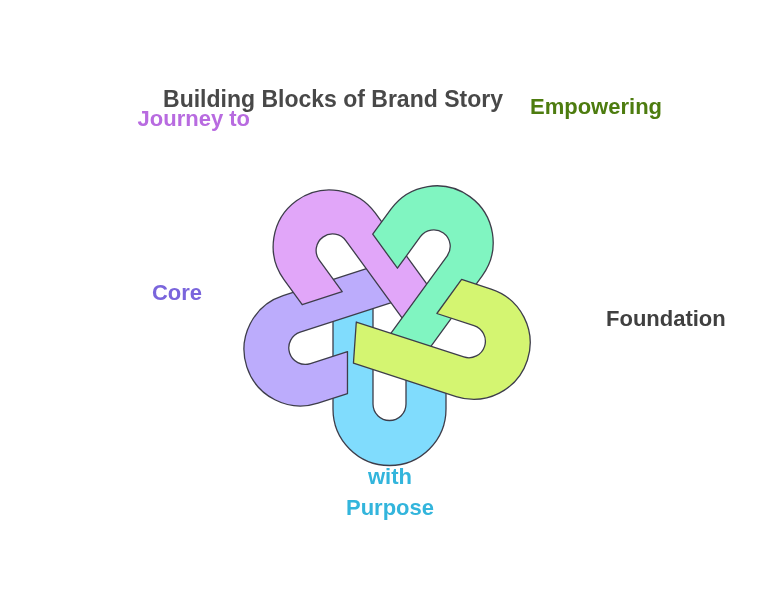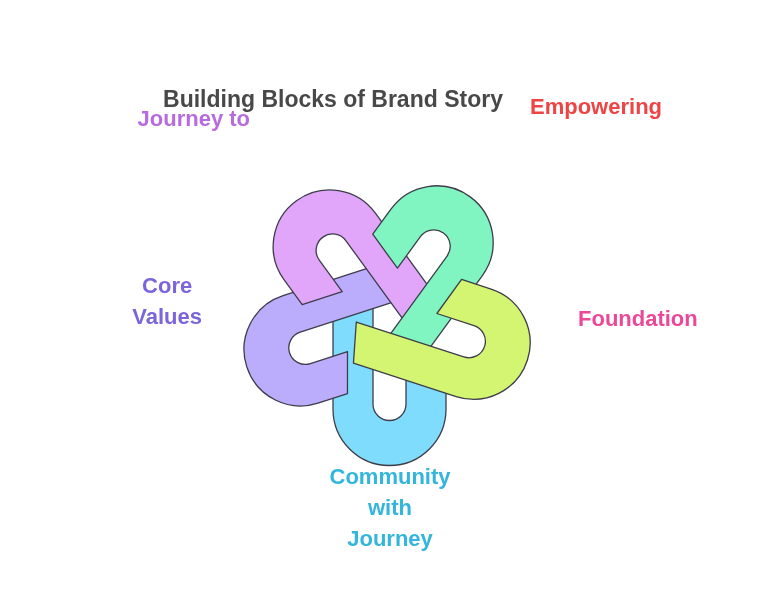--- a/index.html
+++ b/index.html
@@ -4,21 +4,21 @@
 <style>
   html, body { margin: 0; padding: 0; background: #ffffff; }
   body { width: 780px; height: 605px; position: relative; overflow: hidden;
          font-family: "Liberation Sans", "DejaVu Sans", sans-serif; }
   .title { position: absolute; left: 11px; width: 644px; top: 50px; text-align: center;
            font-size: 23px; font-weight: bold; color: #484848; margin-top: 36px; }
   .label { position: absolute; font-size: 22px; font-weight: bold; line-height: 31px; }
   .label span { display: block; white-space: nowrap; }
   #lbl-journey { right: 530px; top: 103px; }
   #lbl-empower { left: 530px; top: 91px; text-align: left; }
-  #lbl-core { right: 578px; top: 270px; text-align: center; }
+  #lbl-core { right: 578px; top: 277px; text-align: left; }
   #lbl-foundation { left: 578px; top: 303px; text-align: left; }
   #lbl-community { left: 290px; width: 200px; top: 461px; text-align: center; }
   svg#knot { position: absolute; left: 0; top: 0; }
   svg#knot path { stroke: #3d3d4a; stroke-width: 1.3; stroke-linejoin: round; }
 </style>
 </head>
 <body>
 
 <div class="title">Building Blocks of Brand Story</div>
 
@@ -26,27 +26,25 @@
   <path id="seg-community" d="M 333 301 L 373 291 L 373 404 A 16.5 16.5 0 0 0 406 404 L 406 365 L 446 378 L 446 409 A 56.5 56.5 0 0 1 333 409 Z" fill="#80dcfd" transform="rotate(0 386 318)"></path>
   <path id="seg-core" d="M 333 301 L 373 291 L 373 404 A 16.5 16.5 0 0 0 406 404 L 406 365 L 446 378 L 446 409 A 56.5 56.5 0 0 1 333 409 Z" fill="#bcacfc" transform="rotate(72 386 318)"></path>
   <path id="seg-journey" d="M 333 301 L 373 291 L 373 404 A 16.5 16.5 0 0 0 406 404 L 406 365 L 446 378 L 446 409 A 56.5 56.5 0 0 1 333 409 Z" fill="#e1a6f9" transform="rotate(144 386 318)"></path>
   <path id="seg-empower" d="M 333 301 L 373 291 L 373 404 A 16.5 16.5 0 0 0 406 404 L 406 365 L 446 378 L 446 409 A 56.5 56.5 0 0 1 333 409 Z" fill="#80f5c1" transform="rotate(216 386 318)"></path>
   <path id="seg-foundation" d="M 333 301 L 373 291 L 373 404 A 16.5 16.5 0 0 0 406 404 L 406 365 L 446 378 L 446 409 A 56.5 56.5 0 0 1 333 409 Z" fill="#d4f571" transform="rotate(288 386 318)"></path>
 </svg>
 
 <div class="label" id="lbl-journey" style="color: rgb(184, 107, 224);">
   <span>Journey to</span>
 </div>
-<div class="label" id="lbl-empower" style="color: #ef4444;">
+<div class="label" id="lbl-empower" style="color: #4d7c0f;">
   <span>Empowering</span>
 </div>
-<div class="label" id="lbl-foundation" style="color: #ec4899;">
+<div class="label" id="lbl-foundation" style="color: #404040; margin-left: 28px;">
   <span>Foundation</span>
 </div>
 <div class="label" id="lbl-community" style="color: rgb(51, 181, 220);">
-  <span>Community</span>
   <span>with</span>
-  <span>Journey</span>
+  <span>Purpose</span>
 </div>
 <div class="label" id="lbl-core" style="color: rgb(122, 101, 220);">
   <span>Core</span>
-  <span>Values</span>
 </div>
 
 </body></html>

